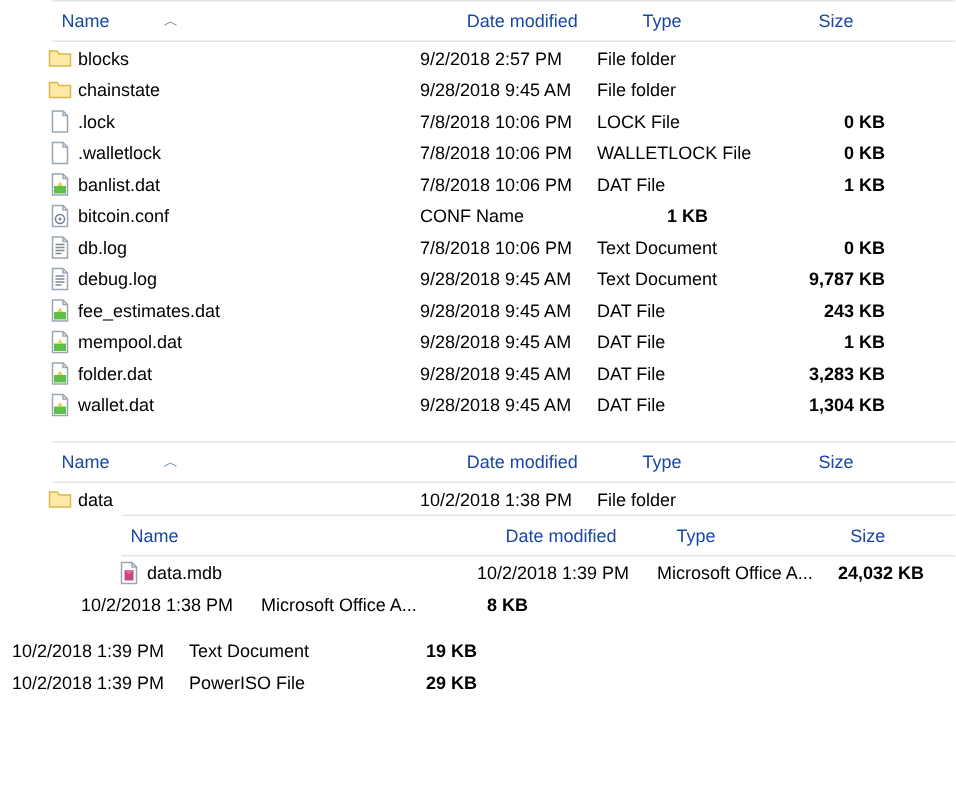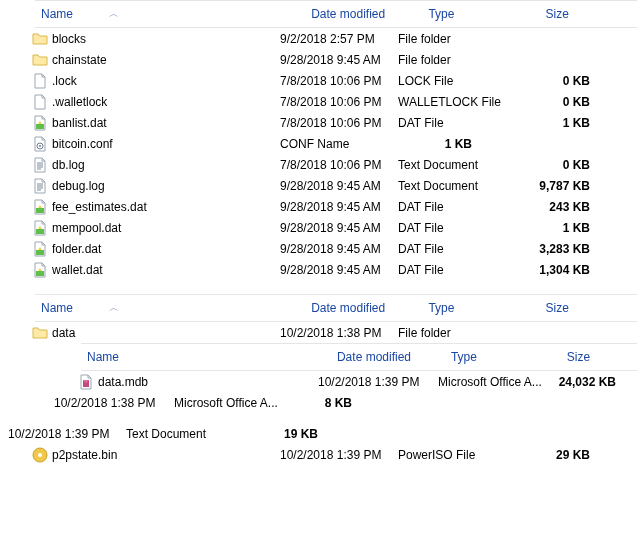--- a/index.html
+++ b/index.html
@@ -363,28 +363,18 @@
   </div>
 
   <div style="height:10px"></div>
   <div id="pane2-after">
       <div class="row">
         <div class="cell c2">10/2/2018 1:39 PM</div>
         <div class="cell c3">Text Document</div>
         <div class="cell size-cell c4">19 KB</div>
       </div>
       <div class="row">
-        <div class="cell cell-name c1">
-          <span class="indent"></span>
-          <span class="icon">
-            <svg width="16" height="16" viewBox="0 0 16 16">
-              <circle cx="8" cy="8" r="7" fill="#f2c84b" stroke="#c9a12a"></circle>
-              <circle cx="8" cy="8" r="2" fill="#fff"></circle>
-            </svg>
-          </span>
-          <span>p2pstate.bin</span>
-        </div>
         <div class="cell c2">10/2/2018 1:39 PM</div>
         <div class="cell c3">PowerISO File</div>
         <div class="cell size-cell c4">29 KB</div>
       </div>
     </div>
 </div>
 
 </body></html>

